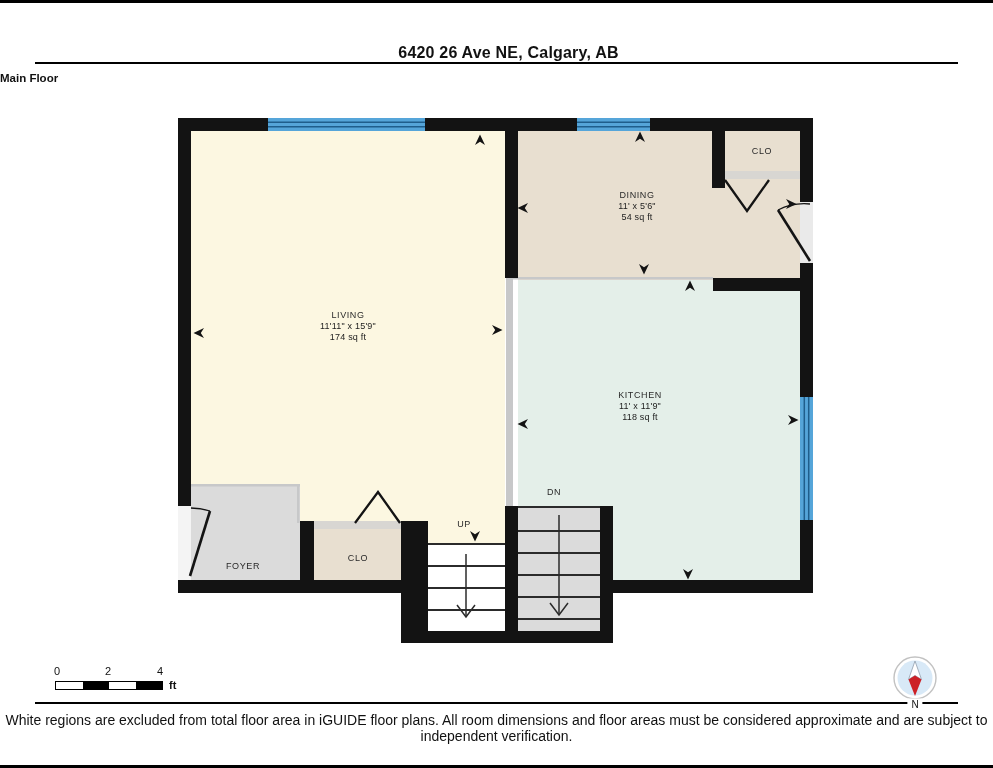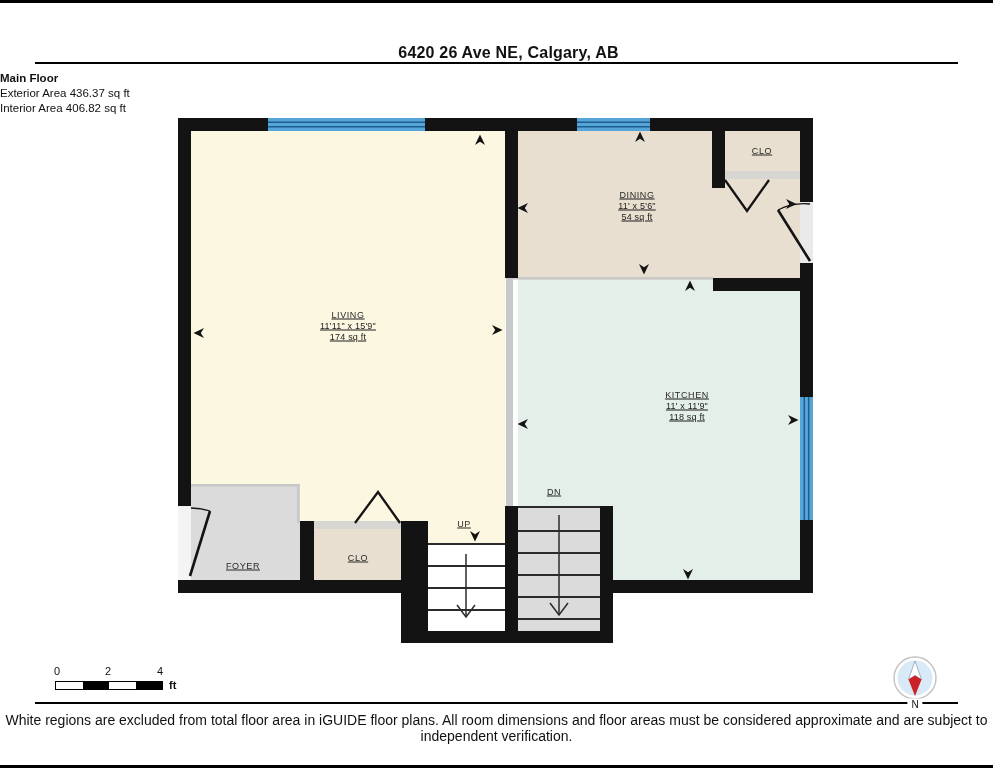--- a/index.html
+++ b/index.html
@@ -11,21 +11,21 @@
   .title{position:absolute;top:29px;left:0;width:100%;text-align:center;
     font-size:16px;font-weight:bold;letter-spacing:.2px;margin:12px;}
   .rule{position:absolute;left:35px;width:923px;height:2px;background:#000;}
   .rule1{top:59px;}
   .rule2{top:699px;}
   .floorinfo{position:absolute;top:68px;left:0;width:100%;display:flex;justify-content:center;flex-direction:column;}
   .fi-label{font-size:11.5px;font-weight:bold;margin-right:13px;line-height:15px;}
   .fi-values{font-size:11.5px;line-height:15px;}
   .plan{position:absolute;left:0;top:0;width:993px;height:768px;z-index:1;}
   .rlabel{position:absolute;z-index:2;transform:translate(-50%,-50%);text-align:center;
-    font-size:9px;line-height:11px;color:#1c1c1c;letter-spacing:.2px;white-space:nowrap;text-decoration:underline;}
+    font-size:9px;line-height:11px;color:#1c1c1c;letter-spacing:.2px;white-space:nowrap;}
   .rname{letter-spacing:.6px;color:#2a2a2a;}
   
   .scalebar{position:absolute;left:55px;top:662px;z-index:2;}
   .sb-ticks{position:relative;width:106px;height:14px;font-size:11px;}
   .sb-tick{position:absolute;transform:translateX(-50%);top:0;}
   .sb-t0{left:2px;} .sb-t1{left:53px;} .sb-t2{left:105px;}
   .sb-row{display:flex;align-items:flex-end;margin-top:1px;}
   .sb-bar{width:106px;height:7px;border:1.4px solid #000;display:flex;box-sizing:content-box;}
   .sb-seg{flex:1;} .sb-w{background:#fff;} .sb-b{background:#000;}
   .sb-unit{font-size:11px;margin-left:6px;line-height:10px;font-weight:bold;}
@@ -48,24 +48,20 @@
 </head>
 <body>
 
 <div class="page">
 
   <h1 class="title">6420 26 Ave NE, Calgary, AB</h1>
   <div class="rule rule1"></div>
 
   <div class="floorinfo">
     <div class="fi-label">Main Floor</div>
-    <div class="fi-values">
-      <div>Exterior Area 436.37 sq ft</div>
-      <div>Interior Area 406.82 sq ft</div>
-    </div>
   </div>
 
   <svg class="plan" viewBox="0 0 993 768">
     <defs>
       <path id="mk" d="M0,-5.5 L5,5 L0,1.8 L-5,5 Z"></path>
     </defs>
 
     <rect x="191" y="128" width="314" height="449" fill="#FCF7E1"></rect>
     <rect x="518" y="128" width="282" height="149" fill="#E8DFD0"></rect>
     <rect x="518" y="277" width="282" height="300" fill="#E4EFE9"></rect>
@@ -177,21 +173,21 @@
   <div class="rlabel" style="left:348px;top:323px;">
     <div class="rname">LIVING</div>
     <div>11'11" x 15'9"</div>
     <div>174 sq ft</div>
   </div>
   <div class="rlabel" style="left:637px;top:203px;">
     <div class="rname">DINING</div>
     <div>11' x 5'6"</div>
     <div>54 sq ft</div>
   </div>
-  <div class="rlabel" style="left:687px;top:403px;text-align:center;">
+  <div class="rlabel" style="left:640px;top:403px;text-align:center;">
     <div class="rname">KITCHEN</div>
     <div>11' x 11'9"</div>
     <div>118 sq ft</div>
   </div>
   <div class="rlabel rname" style="left:243px;top:532px;margin-top:31px;">FOYER</div>
   <div class="rlabel rname" style="left:358px;top:555px;">CLO</div>
   <div class="rlabel rname" style="left:762px;top:148px;">CLO</div>
   <div class="rlabel rname" style="left:464px;top:521px;">UP</div>
   <div class="rlabel rname" style="left:554px;top:489px;">DN</div>
 

